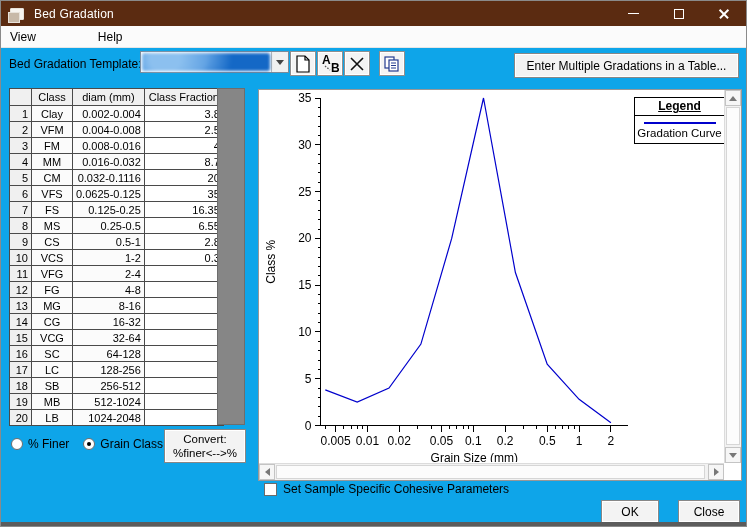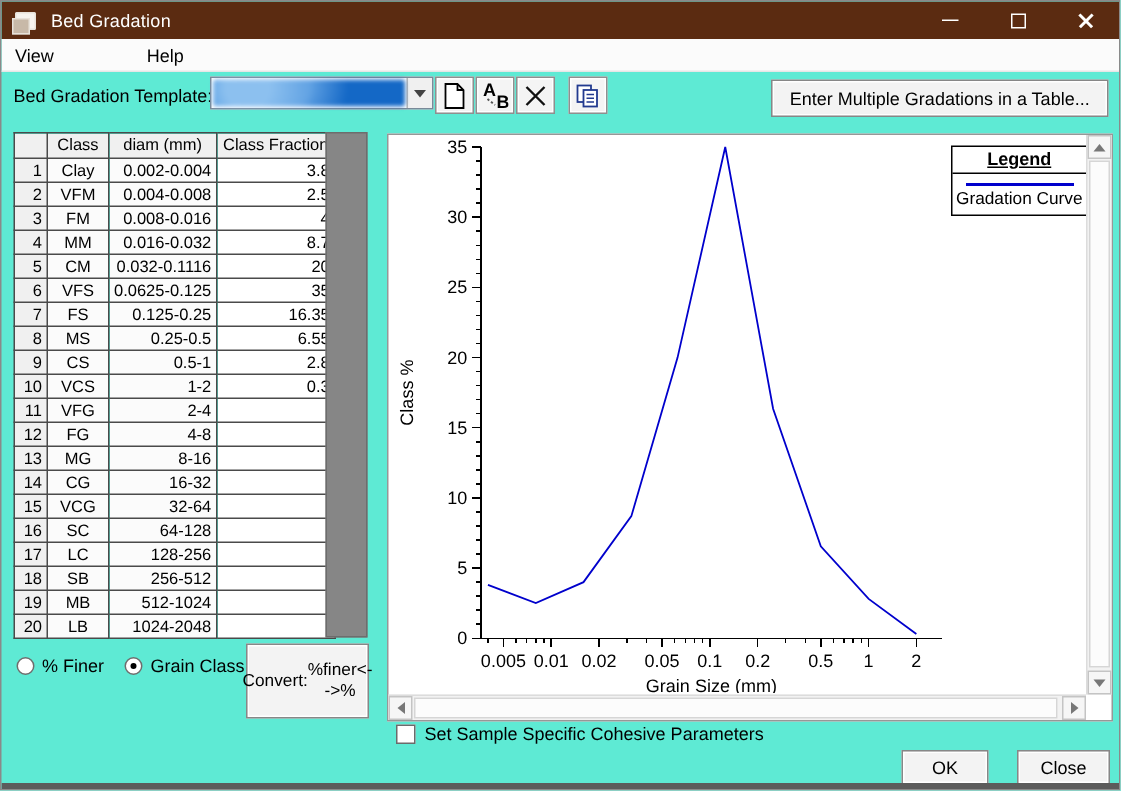--- a/index.html
+++ b/index.html
@@ -1,17 +1,17 @@
 <!DOCTYPE html>
 <html><head>
 <meta charset="utf-8">
 <style>
   * { margin:0; padding:0; box-sizing:border-box; }
   body { font-family:"Liberation Sans", sans-serif; background:#ddd; }
-  .window{ position:relative; width:747px; height:527px; background:#5eead4;
+  .window{ position:relative; width:747px; height:527px; background:#0ea5e9;
            border:1px solid #8a8a8a; overflow:hidden; font-size:12px; color:#000; }
 
   
   .titlebar{ position:absolute; left:0; top:0; width:100%; height:25px; background:#5b2b11;
              display:flex; align-items:center; }
   .app-icon{ width:14px; height:12px; margin-left:9px; border:1px solid #e8e2da; background:#f7f4ef;
              position:relative; border-radius:1px; }
   .app-icon:before{ content:""; position:absolute; left:-3px; top:3px; width:10px; height:9px;
              border:1px solid #e8e2da; background:#c8b9a8; }
   .title-text{ color:#fff; margin-left:10px; font-size:12px; letter-spacing:.2px; }
@@ -46,21 +46,21 @@
 
   .toolbtn{ position:absolute; top:50px; width:26px; height:25px; background:#f4f4f4;
             border:1px solid #8f8f8f; box-shadow:inset 0 0 0 1px #fff;
             display:flex; align-items:center; justify-content:center; }
 
   .btn{ background:#f3f3f3; border:1px solid #878787; box-shadow:inset 0 0 0 1px #fff;
         display:flex; align-items:center; justify-content:center; text-align:center; cursor:default; }
   .enter-table-btn{ position:absolute; left:513px; top:52px; width:225px; height:25px; }
   .ok-btn{ position:absolute; left:600px; top:499px; width:58px; height:23px; }
   .close-btn{ position:absolute; left:677px; top:499px; width:62px; height:23px; }
-  .convert-btn{ position:absolute; left:163px; top:428px; width:82px; height:50px; 
+  .convert-btn{ position:absolute; left:163px; top:428px; width:82px; height:34px; flex-direction:column;
                 font-size:11.5px; line-height:14px; }
 
   
   .grid-wrap{ position:absolute; left:8px; top:87px; }
   table.grid{ border-collapse:collapse; font-size:11px; }
   table.grid td{ border:1px solid #4a4a4a; height:16px; padding:0 3px; white-space:nowrap; overflow:hidden; }
   table.grid tr.hdr td{ background:#f0f0f0; text-align:center; height:17px; }
   td.c-num{ width:22px; background:#f0f0f0; text-align:right; }
   td.c-cls{ width:41px; background:#fbfbfb; text-align:center; }
   td.c-diam{ width:64px; background:#fbfbfb; text-align:right; }

